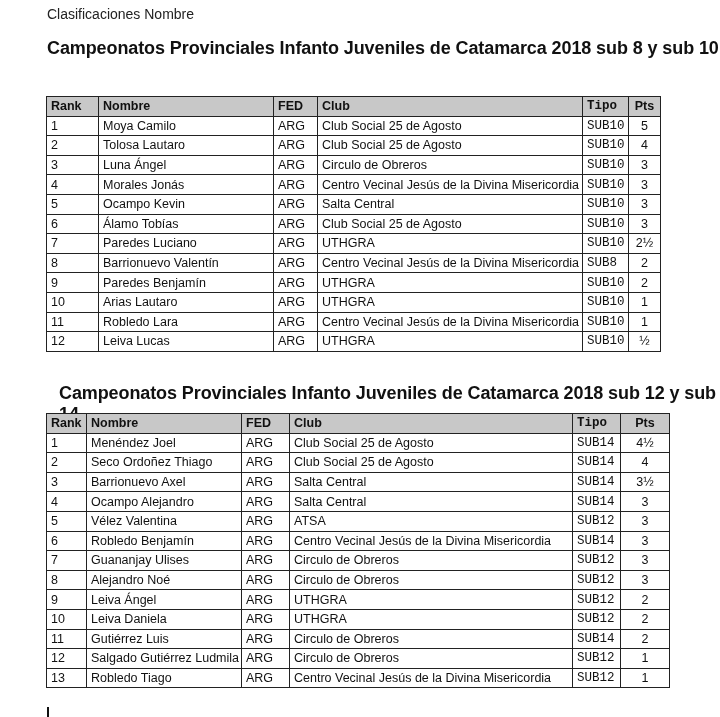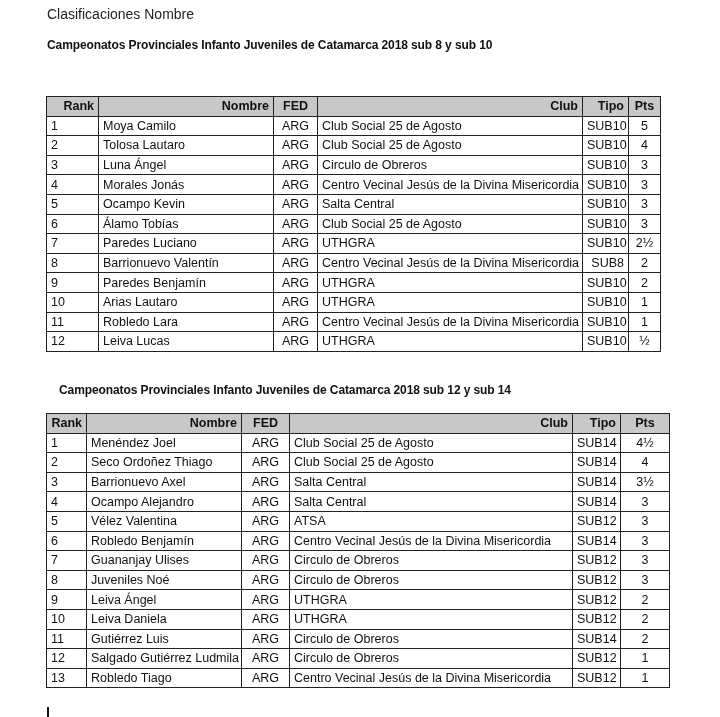--- a/index.html
+++ b/index.html
@@ -7,45 +7,45 @@
     width: 720px; height: 717px; position: relative; overflow: hidden;
     font-family: "Liberation Sans", "DejaVu Sans", sans-serif;
     color: #111;
   }
   .doc-title {
     position: absolute; left: 47px; top: 6px;
     font-size: 14px; color: #222;
   }
   .section-title {
     position: absolute; left: 47px;
-    font-size: 12px; font-weight: bold; color: #111;
+    font-size: 18px; font-weight: bold; color: #111;
     letter-spacing: -0.1px;
   }
   table.standings {
     position: absolute;
     border-collapse: collapse;
     font-size: 12.5px;
     table-layout: fixed;
   }
   table.standings th, table.standings td {
     border: 1px solid #222;
     padding: 0 4px;
     height: 18.6px;
     line-height: 18px;
     white-space: nowrap;
     overflow: hidden;
   }
   table.standings th {
     background: #c8c8c8;
     font-weight: bold;
-    text-align: right;
+    text-align: left;
   }
   table.standings th.c-rank, table.standings td.c-rank { padding-right: 4px; }
-  table.standings th.c-fed, table.standings td.c-fed { text-align: center; }
-  table.standings th.c-tipo, table.standings td.c-tipo { text-align: right; }
+  table.standings th.c-fed, table.standings td.c-fed { }
+  table.standings th.c-tipo, table.standings td.c-tipo { text-align: left; font-family: Liberation Mono, monospace; }
   table.standings th.c-pts, table.standings td.c-pts { text-align: center; margin-top: 20px; }
   table.standings { border: 1.5px solid #111; }
 
   #t1 { left: 46px; top: 96px; width: 614px; }
   #t2 { left: 46px; top: 413px; width: 623px; }
 
   .cursor-mark {
     position: absolute; left: 47px; top: 707px;
     width: 2px; height: 10px; background: #111;
   }
@@ -249,21 +249,21 @@
       <tr>
         <td class="c-rank">7</td>
         <td class="c-name">Guananjay Ulises</td>
         <td class="c-fed">ARG</td>
         <td class="c-club">Circulo de Obreros</td>
         <td class="c-tipo">SUB12</td>
         <td class="c-pts">3</td>
       </tr>
       <tr>
         <td class="c-rank">8</td>
-        <td class="c-name">Juveniles Noé</td>
+        <td class="c-name">Alejandro Noé</td>
         <td class="c-fed">ARG</td>
         <td class="c-club">Circulo de Obreros</td>
         <td class="c-tipo">SUB12</td>
         <td class="c-pts">3</td>
       </tr>
       <tr>
         <td class="c-rank">9</td>
         <td class="c-name">Leiva Ángel</td>
         <td class="c-fed">ARG</td>
         <td class="c-club">UTHGRA</td>

